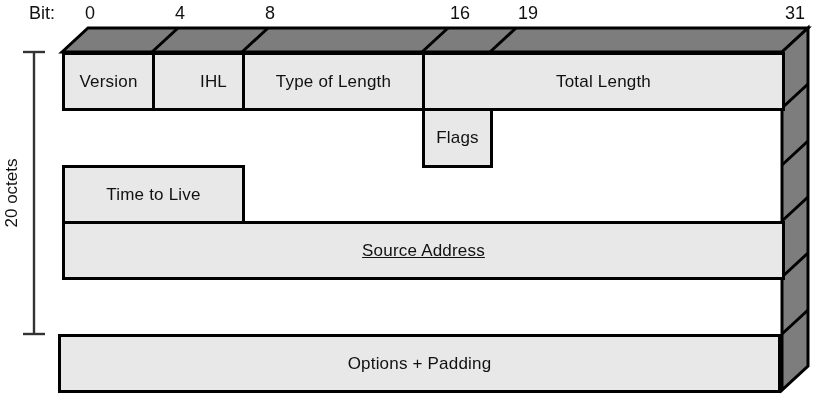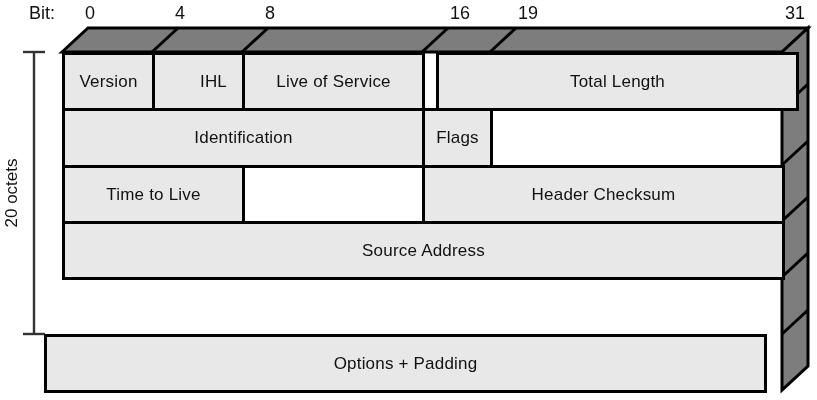--- a/index.html
+++ b/index.html
@@ -59,24 +59,22 @@
       <span class="bit-label" style="left: 180px;">4</span>
       <span class="bit-label" style="left: 270px;">8</span>
       <span class="bit-label" style="left: 460px;">16</span>
       <span class="bit-label" style="left: 528px;">19</span>
       <span class="bit-label" style="left: 795px;">31</span>
     </div>
 
   <div class="grid" id="field-grid">
       <div class="cell" style="left: 62px; top: 52px; width: 93px; height: 59px;">Version</div>
       <div class="cell" style="left: 152px; top: 52px; width: 93px; height: 59px; padding-left: 30px;">IHL</div>
-      <div class="cell" style="left: 242px; top: 52px; width: 183px; height: 59px;">Live of Service</div>
-      <div class="cell" style="left: 436px; top: 52px; width: 363px; height: 59px;">Total Length</div>
-      <div class="cell" style="left: 62px; top: 108px; width: 363px; height: 60px;">Identification</div>
+      <div class="cell" style="left: 242px; top: 52px; width: 183px; height: 59px;">Type of Length</div>
+      <div class="cell" style="left: 422px; top: 52px; width: 363px; height: 59px;">Total Length</div>
       <div class="cell" style="left: 422px; top: 108px; width: 71px; height: 60px; text-align: right;">Flags</div>
       <div class="cell" style="left: 62px; top: 165px; width: 183px; height: 59px;">Time to Live</div>
-      <div class="cell" style="left: 422px; top: 165px; width: 363px; height: 59px;">Header Checksum</div>
-      <div class="cell" style="left: 62px; top: 221px; width: 723px; height: 59px;">Source Address</div>
-      <div class="cell" style="left: 44px; top: 334px; width: 723px; height: 59px;">Options + Padding</div>
+      <div class="cell" style="left: 62px; top: 221px; width: 723px; height: 59px; text-decoration: underline;">Source Address</div>
+      <div class="cell" style="left: 58px; top: 334px; width: 723px; height: 59px;">Options + Padding</div>
     </div>
 
   <div class="side-label">20 octets</div>
 </div>
 
 </body></html>

